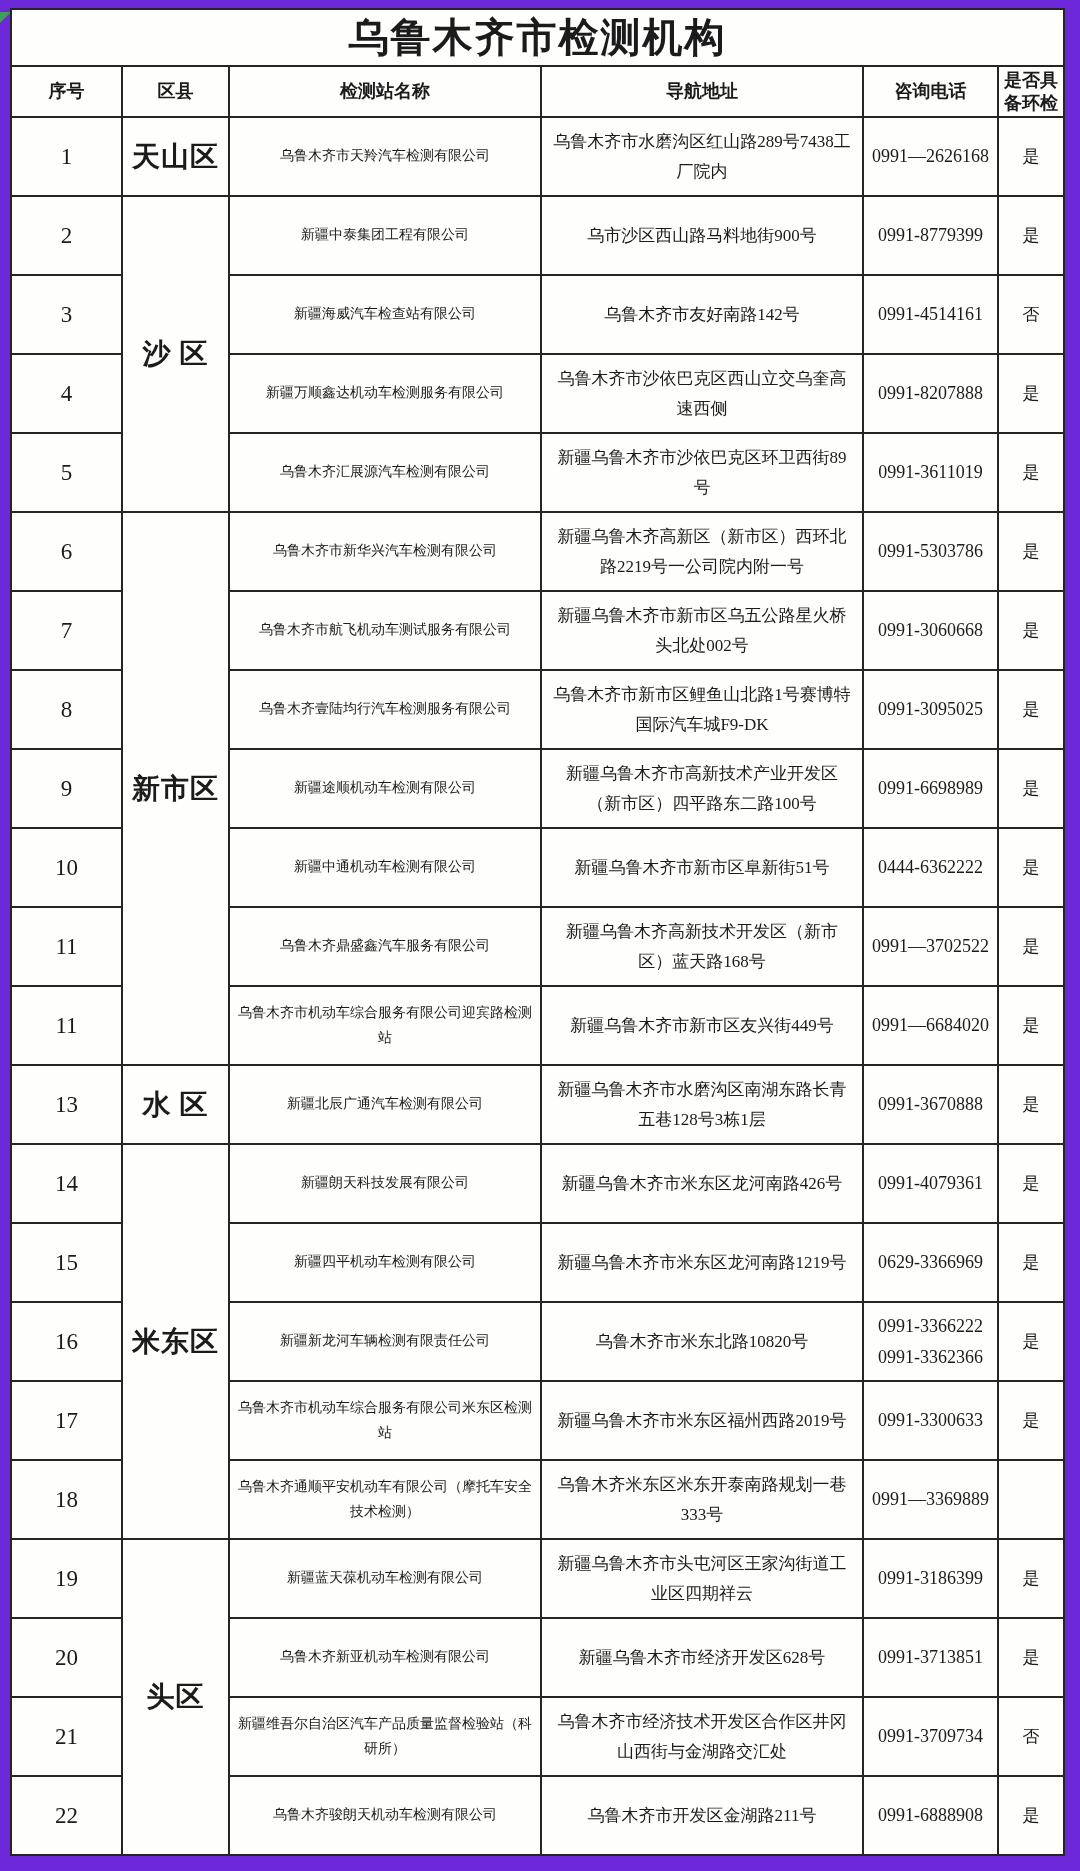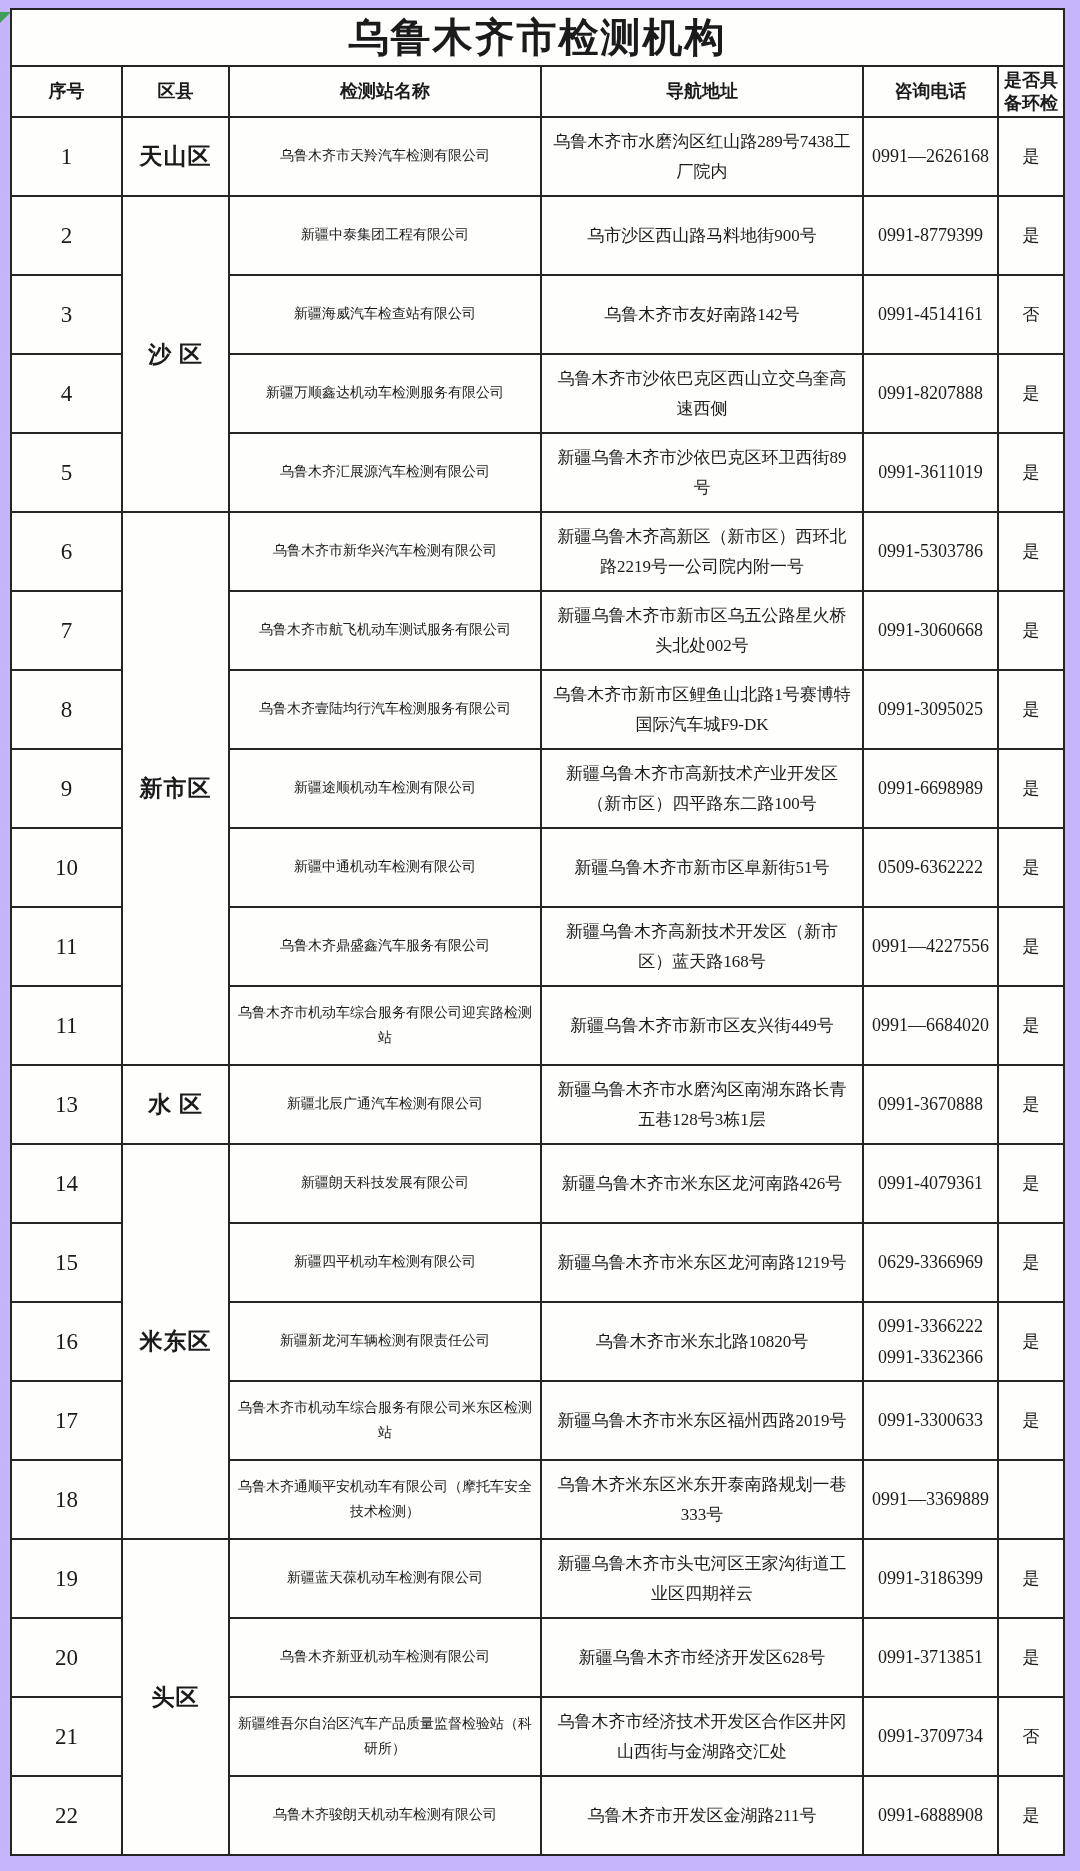--- a/index.html
+++ b/index.html
@@ -7,21 +7,21 @@
     padding: 0;
     background: #fbfbf9;
     font-family: "Liberation Serif", "DejaVu Serif", serif;
     color: #1b1b1b;
     -webkit-font-smoothing: antialiased;
   }
   .page {
     position: relative;
     width: 1080px;
     height: 1871px;
-    background: #c4b5fd;
+    background: #6d28d9;
     overflow: hidden;
   }
   .corner-mark {
     position: absolute;
     top: 12px;
     left: 0;
     width: 0;
     height: 0;
     border-top: 11px solid #3f9e57;
     border-right: 11px solid transparent;
@@ -55,21 +55,21 @@
     font-weight: bold;
     padding: 2px 4px;
     line-height: 1.25;
   }
   tbody tr { height: 79px; }
   td.col-no {
     font-size: 23px;
     font-family: "Liberation Serif", "DejaVu Serif", serif;
   }
   td.col-district {
-    font-size: 23px;
+    font-size: 28px;
     font-weight: 600;
     letter-spacing: 1px;
     border-radius: 6px;
   }
   td.col-name {
     font-size: 14px;
     line-height: 1.75;
     padding: 4px 14px;
   }
   td.col-address {
@@ -186,29 +186,29 @@
     <td class="col-name">新疆途顺机动车检测有限公司</td>
     <td class="col-address">新疆乌鲁木齐市高新技术产业开发区（新市区）四平路东二路100号</td>
     <td class="col-phone">0991-6698989</td>
     <td class="col-env">是</td>
   </tr>
         <tr>
     <td class="col-no">10</td>
 
     <td class="col-name">新疆中通机动车检测有限公司</td>
     <td class="col-address">新疆乌鲁木齐市新市区阜新街51号</td>
-    <td class="col-phone">0509-6362222</td>
+    <td class="col-phone">0444-6362222</td>
     <td class="col-env">是</td>
   </tr>
         <tr>
     <td class="col-no">11</td>
 
     <td class="col-name">乌鲁木齐鼎盛鑫汽车服务有限公司</td>
     <td class="col-address">新疆乌鲁木齐高新技术开发区（新市区）蓝天路168号</td>
-    <td class="col-phone">0991—4227556</td>
+    <td class="col-phone">0991—3702522</td>
     <td class="col-env">是</td>
   </tr>
         <tr>
     <td class="col-no">11</td>
 
     <td class="col-name">乌鲁木齐市机动车综合服务有限公司迎宾路检测站</td>
     <td class="col-address">新疆乌鲁木齐市新市区友兴街449号</td>
     <td class="col-phone">0991—6684020</td>
     <td class="col-env">是</td>
   </tr>

